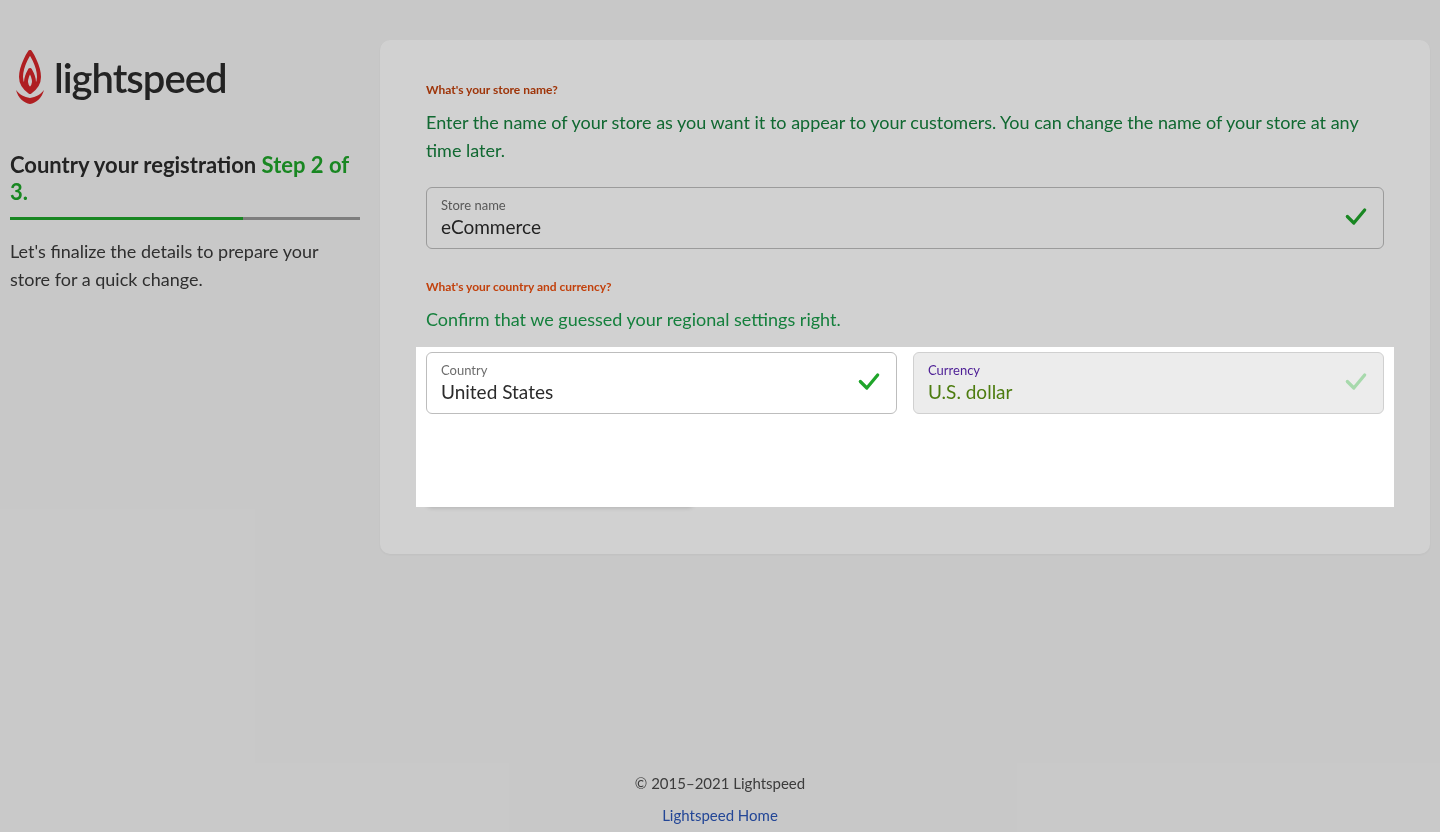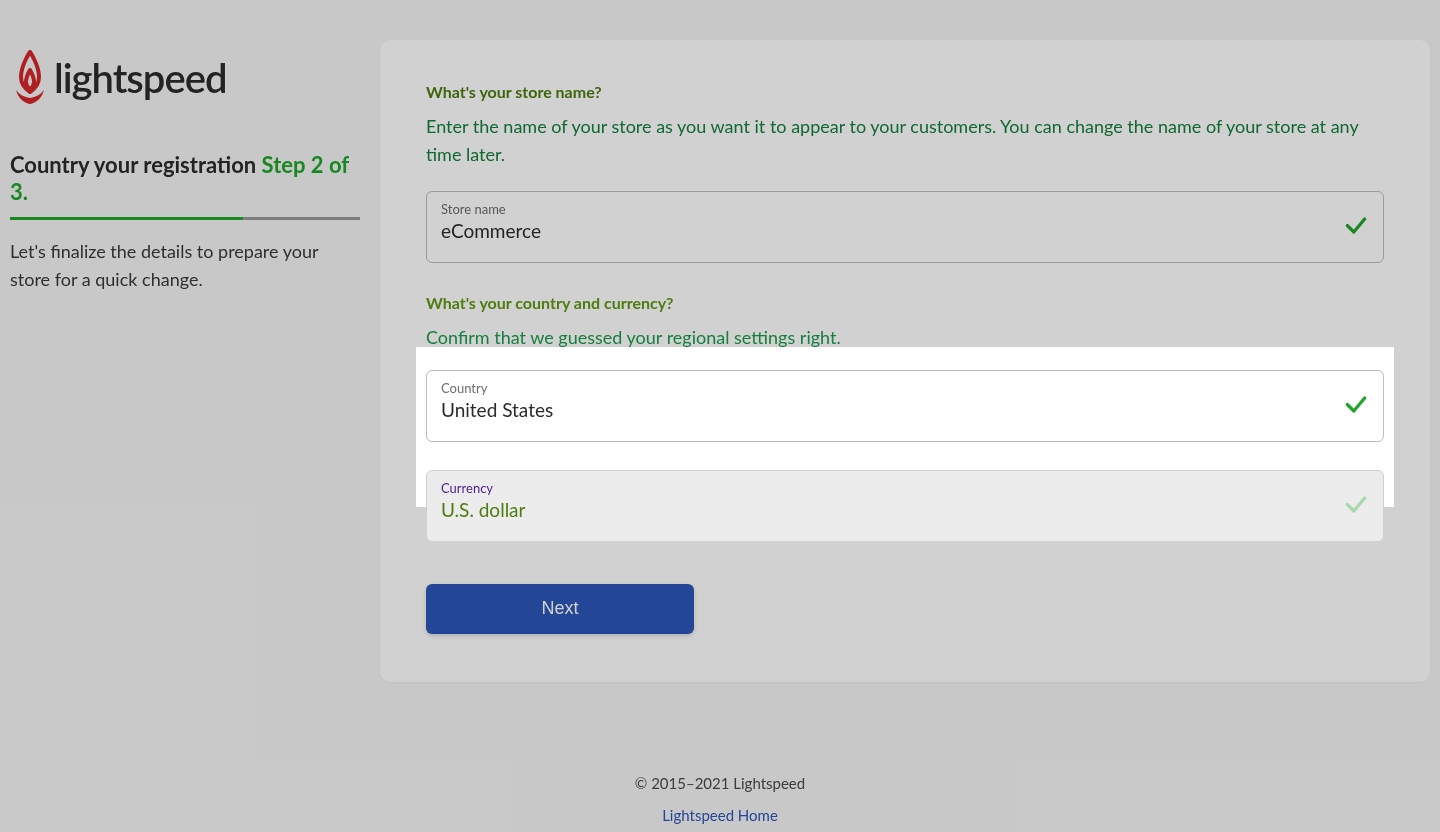--- a/index.html
+++ b/index.html
@@ -89,35 +89,35 @@
       max-width: 1055px;
       position: relative;
     }
     .card h1 {
       font-size: 32px;
       font-weight: 800;
       color: #2b2b2b;
       margin-bottom: 28px;
     }
     .section-label {
-      font-size: 16px;
+      font-size: 12px;
       font-weight: 700;
-      color: #4d7c0f;
+      color: #c2410c;
       margin-bottom: 12px;
     }
     .section-desc {
       font-size: 18px;
       color: #15803d;
       line-height: 1.55;
       margin-bottom: 22px;
     }
     .field {
       border: 1px solid #bdbdbd;
       border-radius: 6px;
-      padding: 9px 16px 20px 14px;
+      padding: 9px 16px 10px 14px;
       position: relative;
       background: #fff;
     }
     .field.disabled {
       background: #ececec;
       border-color: #d0d0d0;
     }
     .field-label {
       font-size: 13px;
       color: #6d6d6d;
@@ -134,22 +134,21 @@
       color: #4d7c0f;
     }
     .field .check {
       position: absolute;
       right: 14px;
       top: 50%;
       transform: translateY(-50%);
     }
     .row2 {
       display: flex;
-      gap: 28px;
-      flex-direction: column;
+      gap: 16px;
     }
     .row2 .field {
       flex: 1;
     }
     .section-region {
       margin-top: 30px;
       position: relative;
     }
     .btn-next {
       margin-top: 42px;

